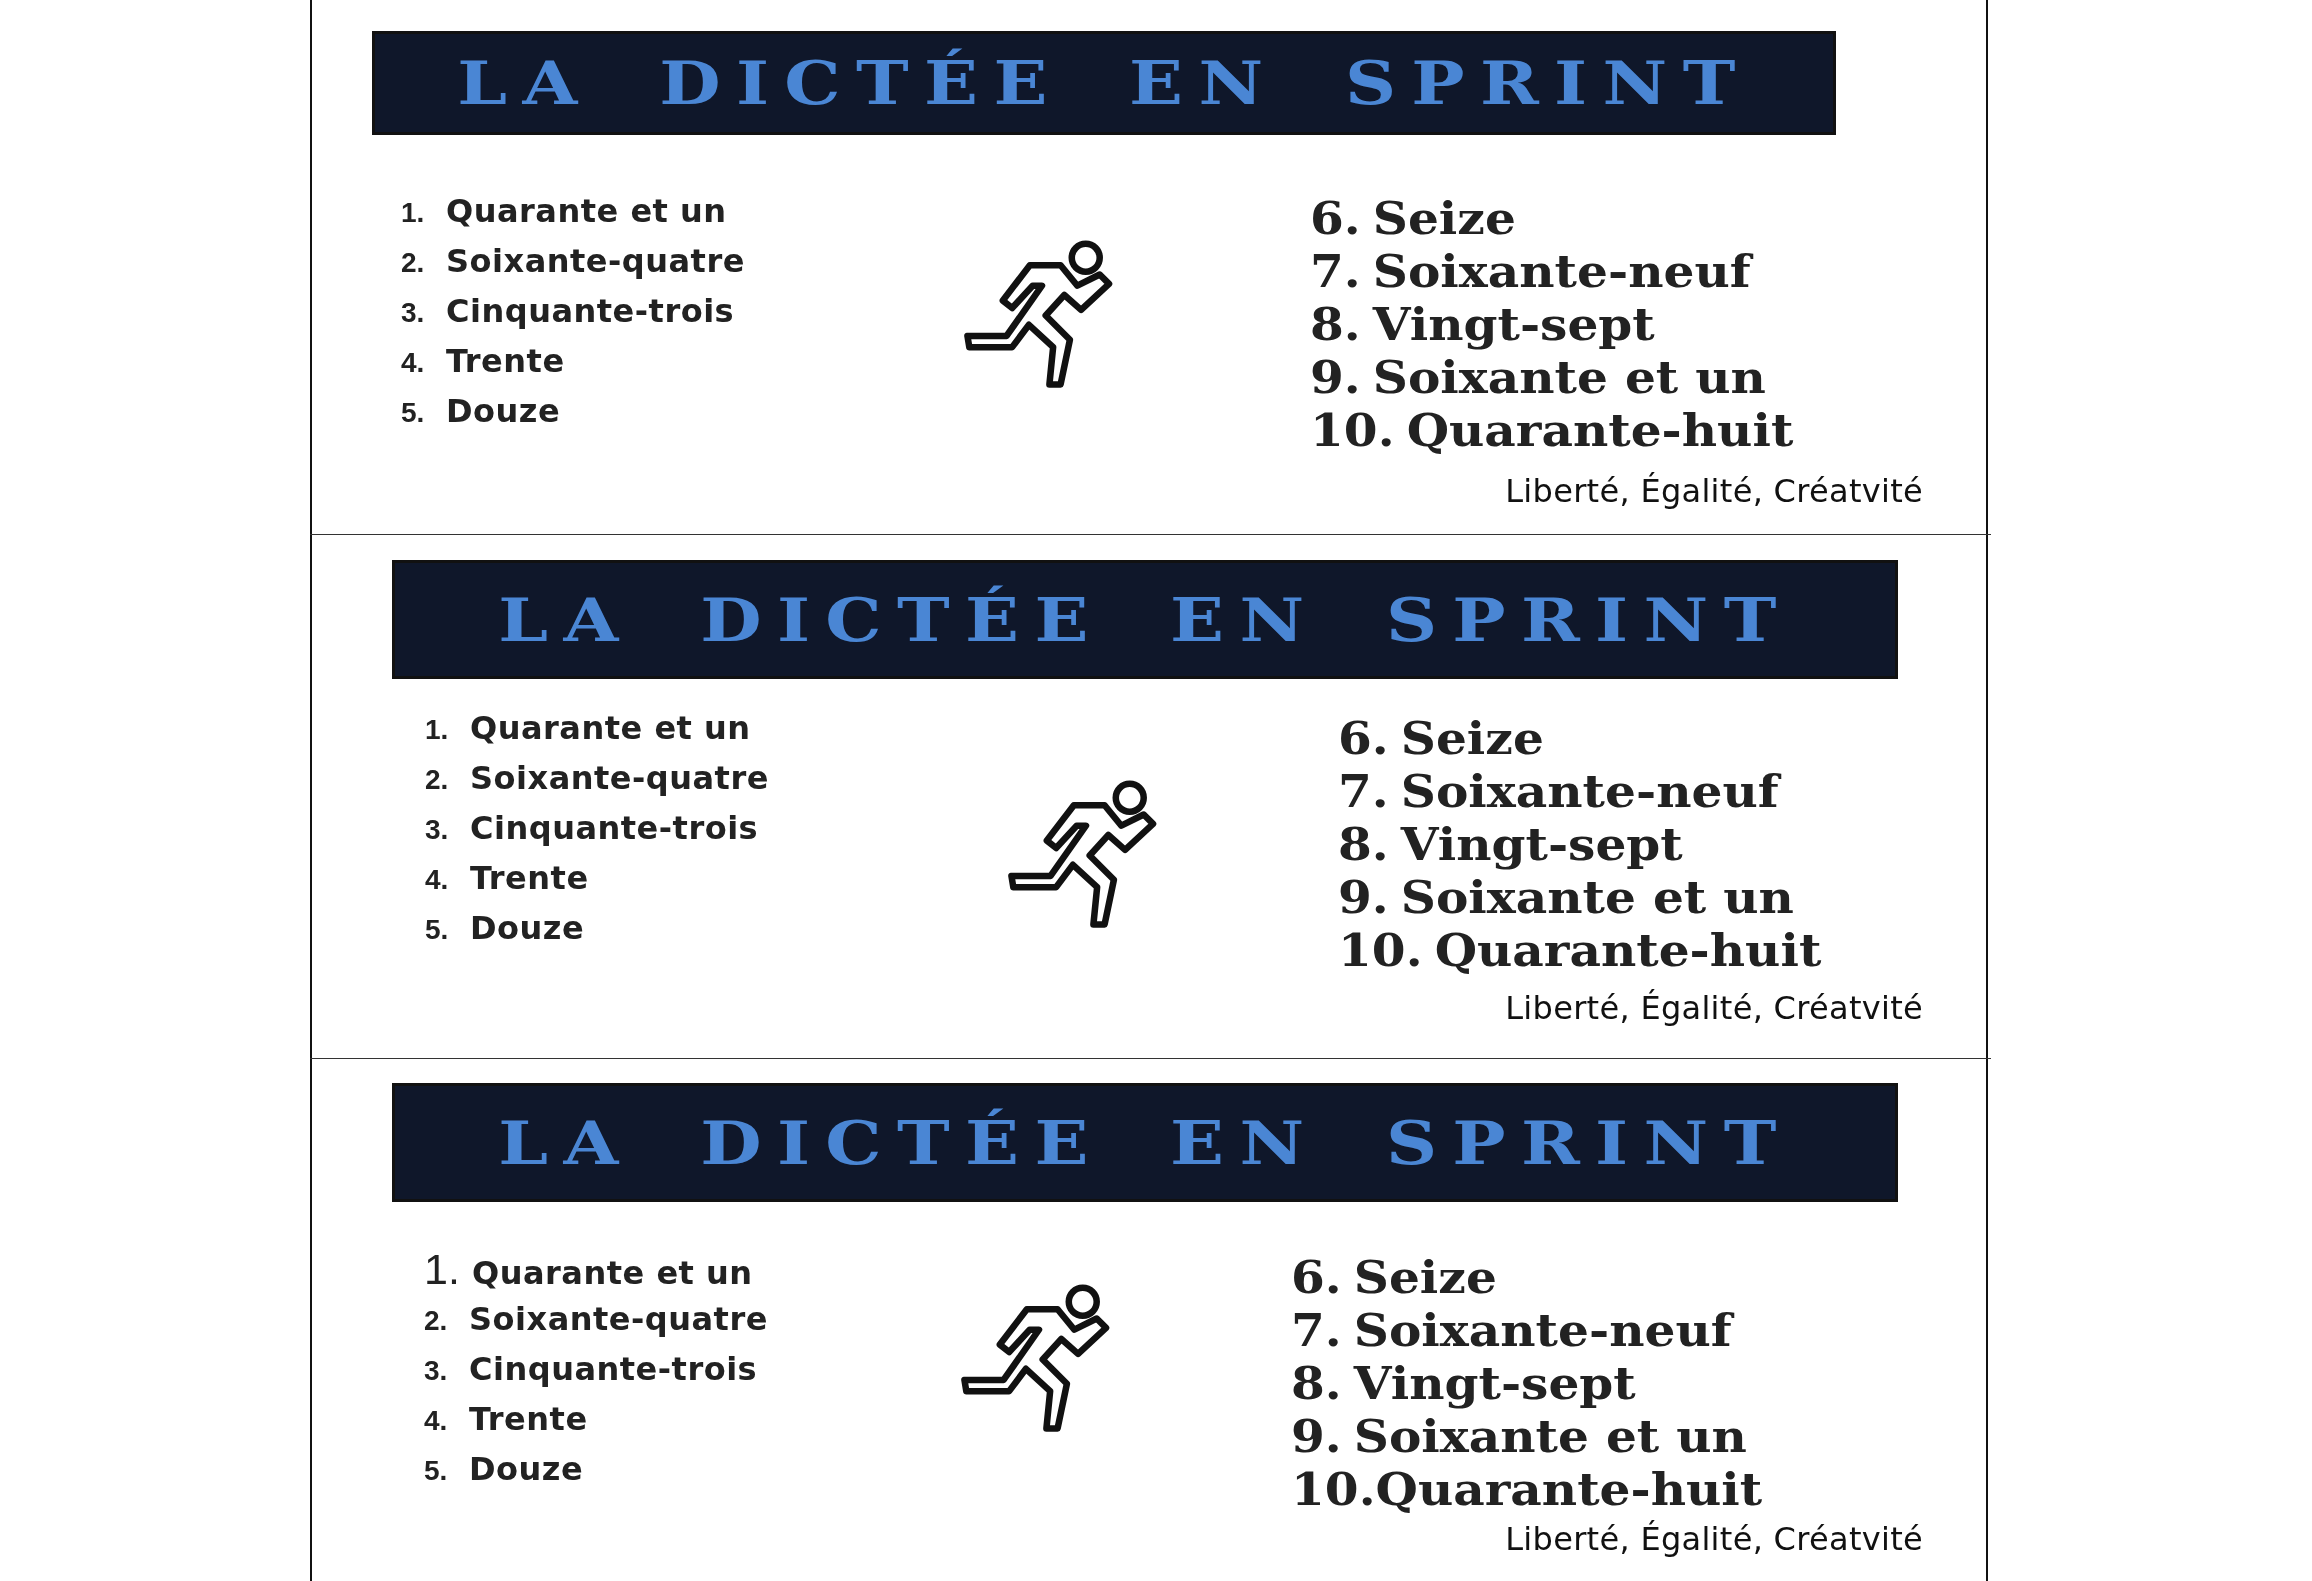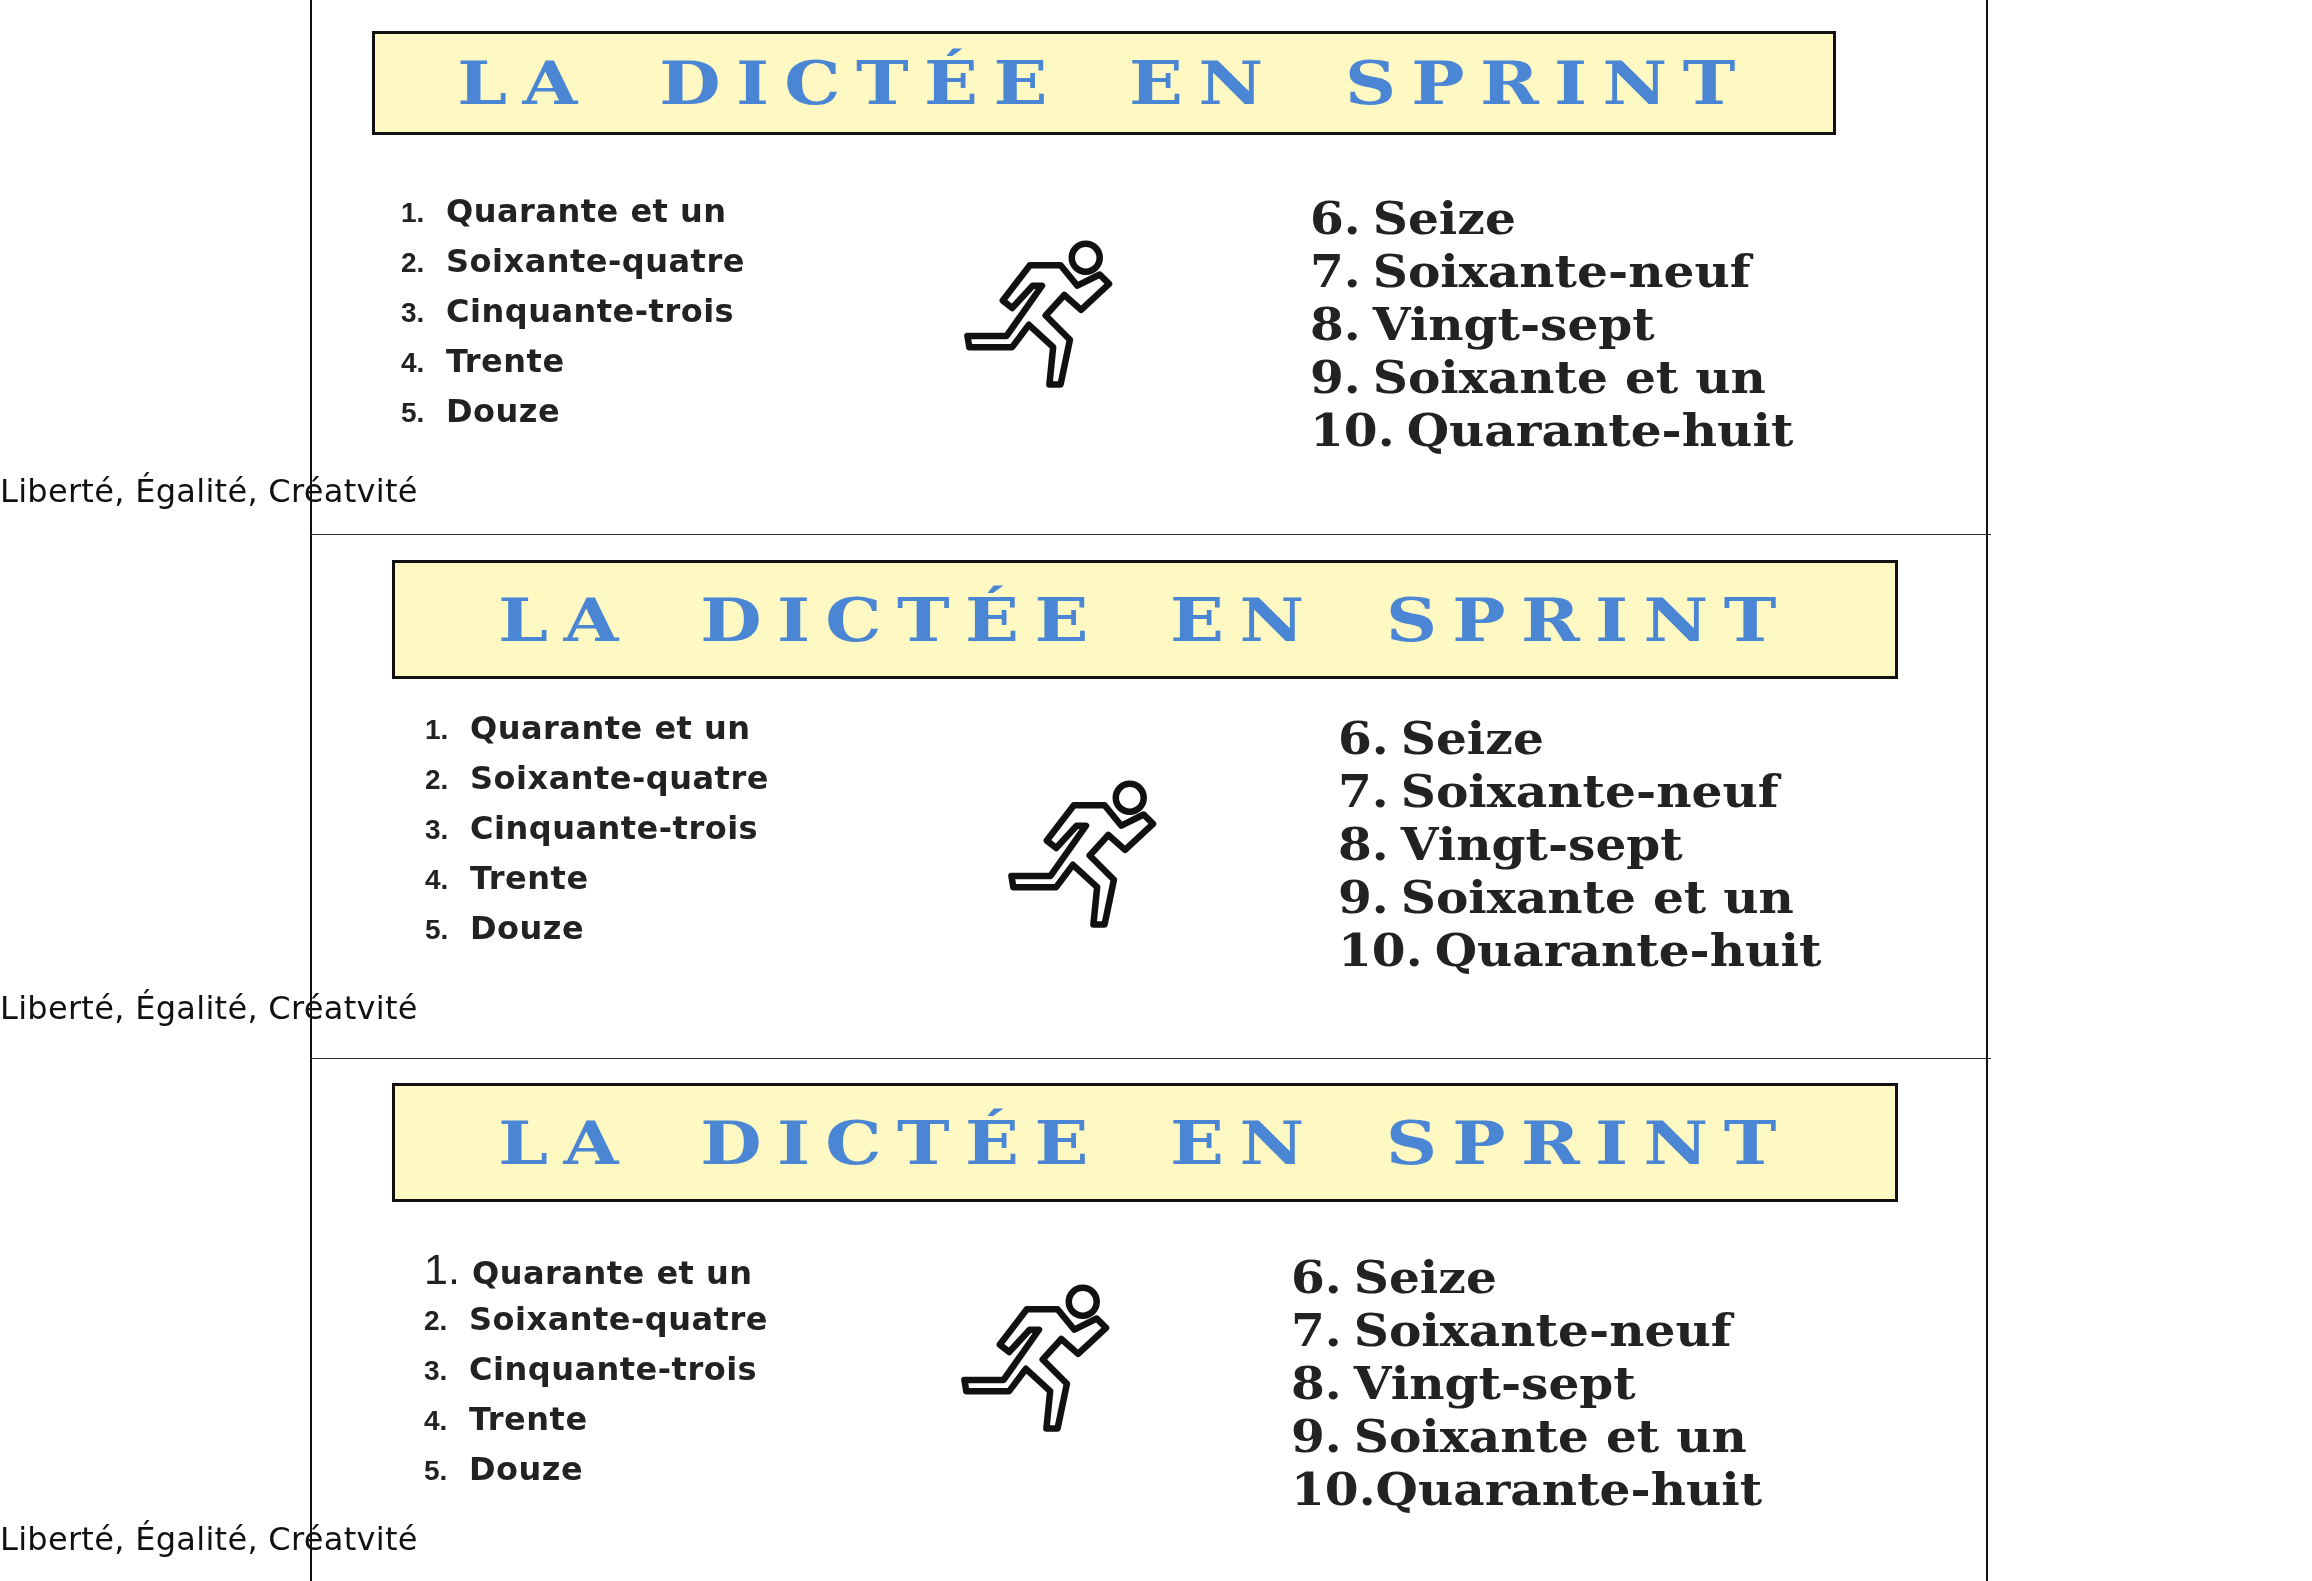--- a/index.html
+++ b/index.html
@@ -34,21 +34,21 @@
     }
     .card {
       position: absolute;
       left: 0;
       width: 2313px;
     }
     .title-box {
       position: absolute;
       border: 3.7px solid #111;
       box-sizing: border-box;
-      background: #fef9c3;
+      background: #0f172a;
       display: flex;
       align-items: center;
       justify-content: center;
     }
     .title-text {
       font-family: "DejaVu Serif", serif;
       font-weight: bold;
       font-variant: small-caps;
       text-transform: uppercase;
       font-size: 60px;
@@ -116,21 +116,21 @@
     }
     .runner {
       position: absolute;
       width: 163px;
       height: 157px;
     }
     .motto {
       position: absolute;
       left: 0;
       width: 1923px;
-      text-align: left;
+      text-align: right;
       font-family: "DejaVu Sans", sans-serif;
       font-size: 32px;
       font-weight: normal;
       color: #111;
       line-height: 37px;
       white-space: nowrap;
       letter-spacing: 0.3px;
     }
   </style>
 </head>

